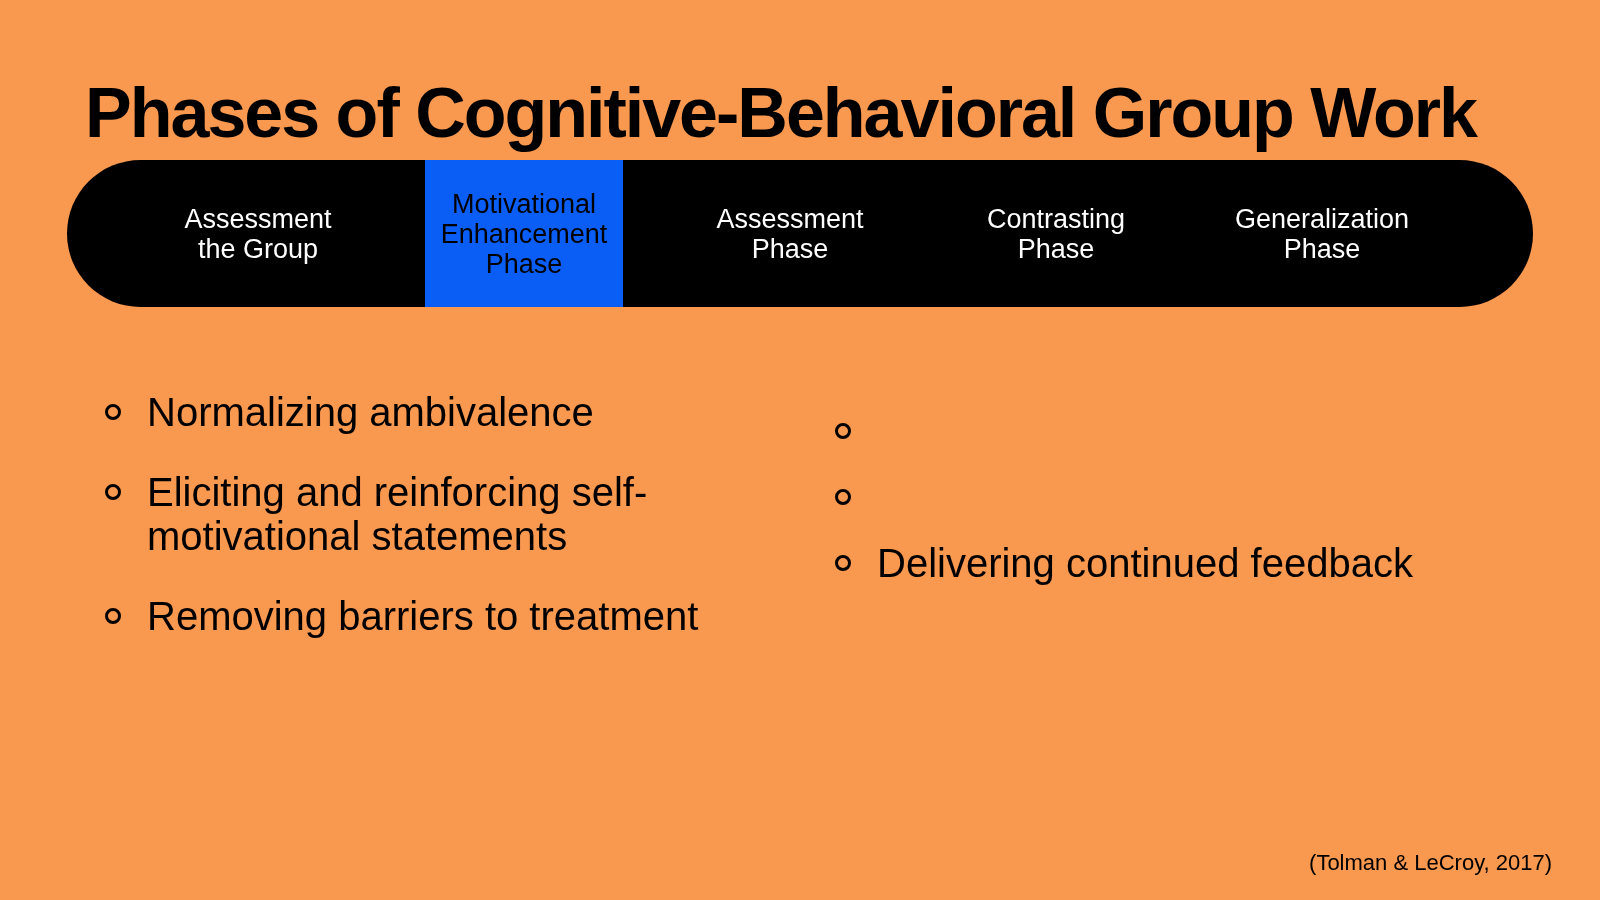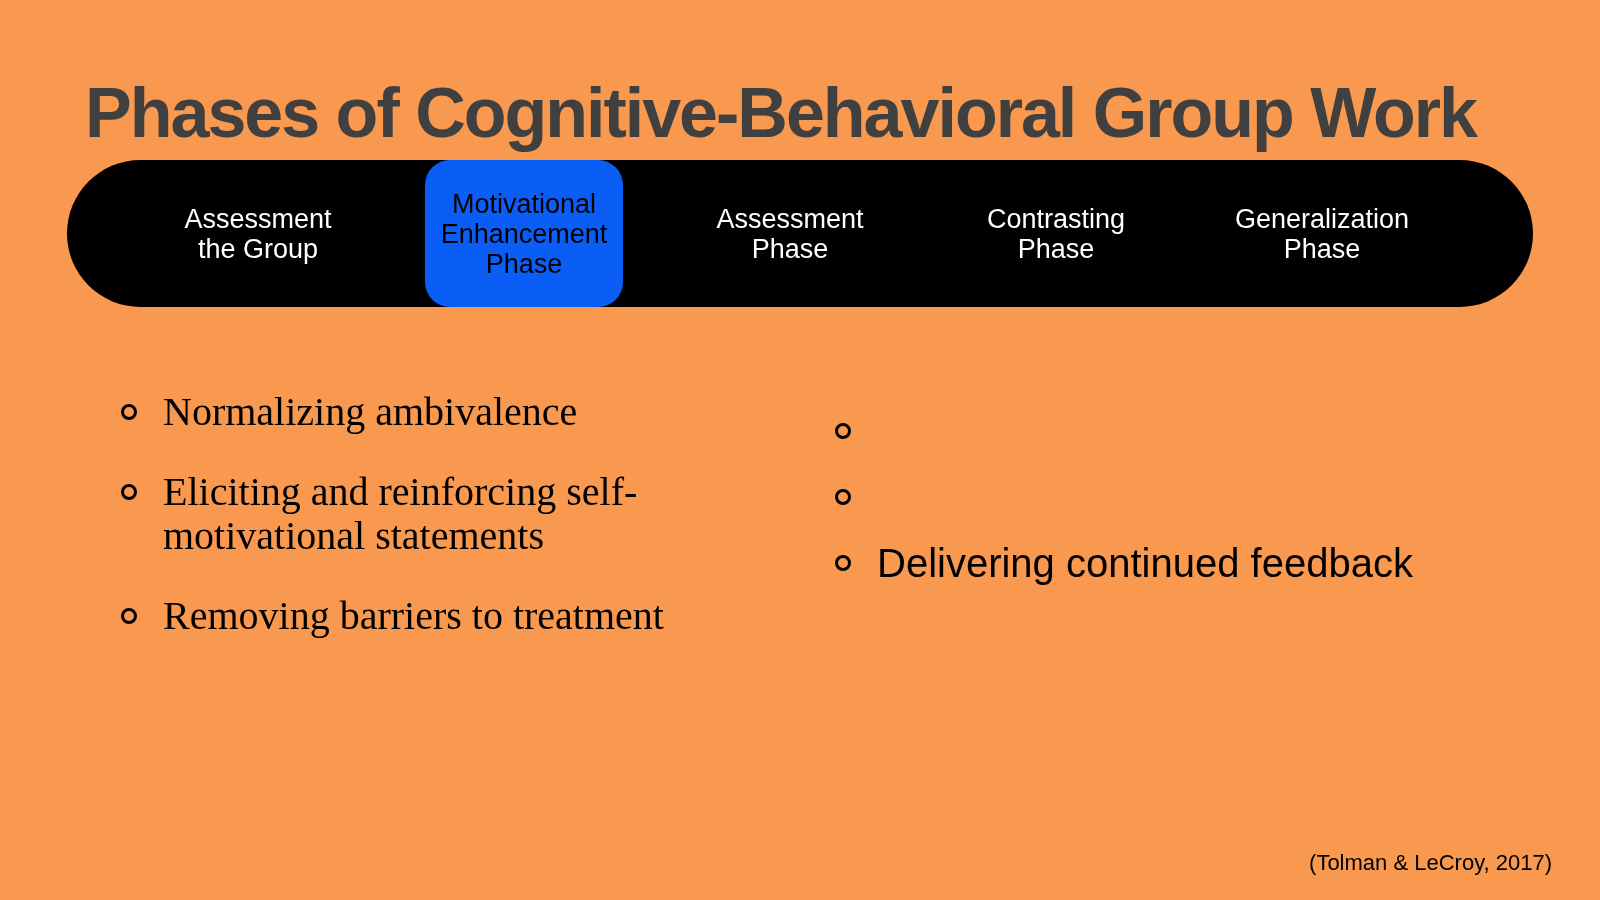--- a/index.html
+++ b/index.html
@@ -18,21 +18,21 @@
 
   
   .title {
     position: absolute;
     left: 85px; top: 78px;
     font-size: 70px;
     font-weight: bold;
     letter-spacing: -2px;
     line-height: 1;
     white-space: nowrap;
-    color: #404040;
+    color: #000000;
   }
 
   
   .phase-bar {
     position: absolute;
     left: 67px; top: 160px;
     width: 1466px; height: 147px;
     background: #000;
     border-radius: 74px;
     display: flex;
@@ -51,21 +51,20 @@
     line-height: 30px;
   }
   .phase-seg .phase-label { width: 100%; }
   .active-box {
     width: 198px; height: 100%;
     background: #0A5EF6;
     color: #000;
     display: flex;
     align-items: center;
     justify-content: center;
-    border-radius: 25px;
   }
 
   
   .bullets {
     position: absolute;
     list-style: none;
     margin: 0; padding: 0;
     font-size: 40px;
     line-height: 44px;
     color: #000;
@@ -76,21 +75,21 @@
     margin-bottom: 36px;
     padding-left: 5px;
   }
   .bullet-ring {
     flex: 0 0 auto;
     width: 10px; height: 10px;
     border: 3.5px solid #000;
     border-radius: 50%;
     margin: 14px 26px 0 0;
   }
-  .left-col  { left: 116px; top: 390px; width: 600px; font-family: Liberation Serif, serif; }
+  .left-col  { left: 100px; top: 390px; width: 600px; }
   .right-col { left: 830px; top: 409px; width: 645px; }
 
   
   .citation {
     position: absolute;
     right: 48px; bottom: 24px;
     font-size: 22px;
     color: #000;
   }
 </style>

